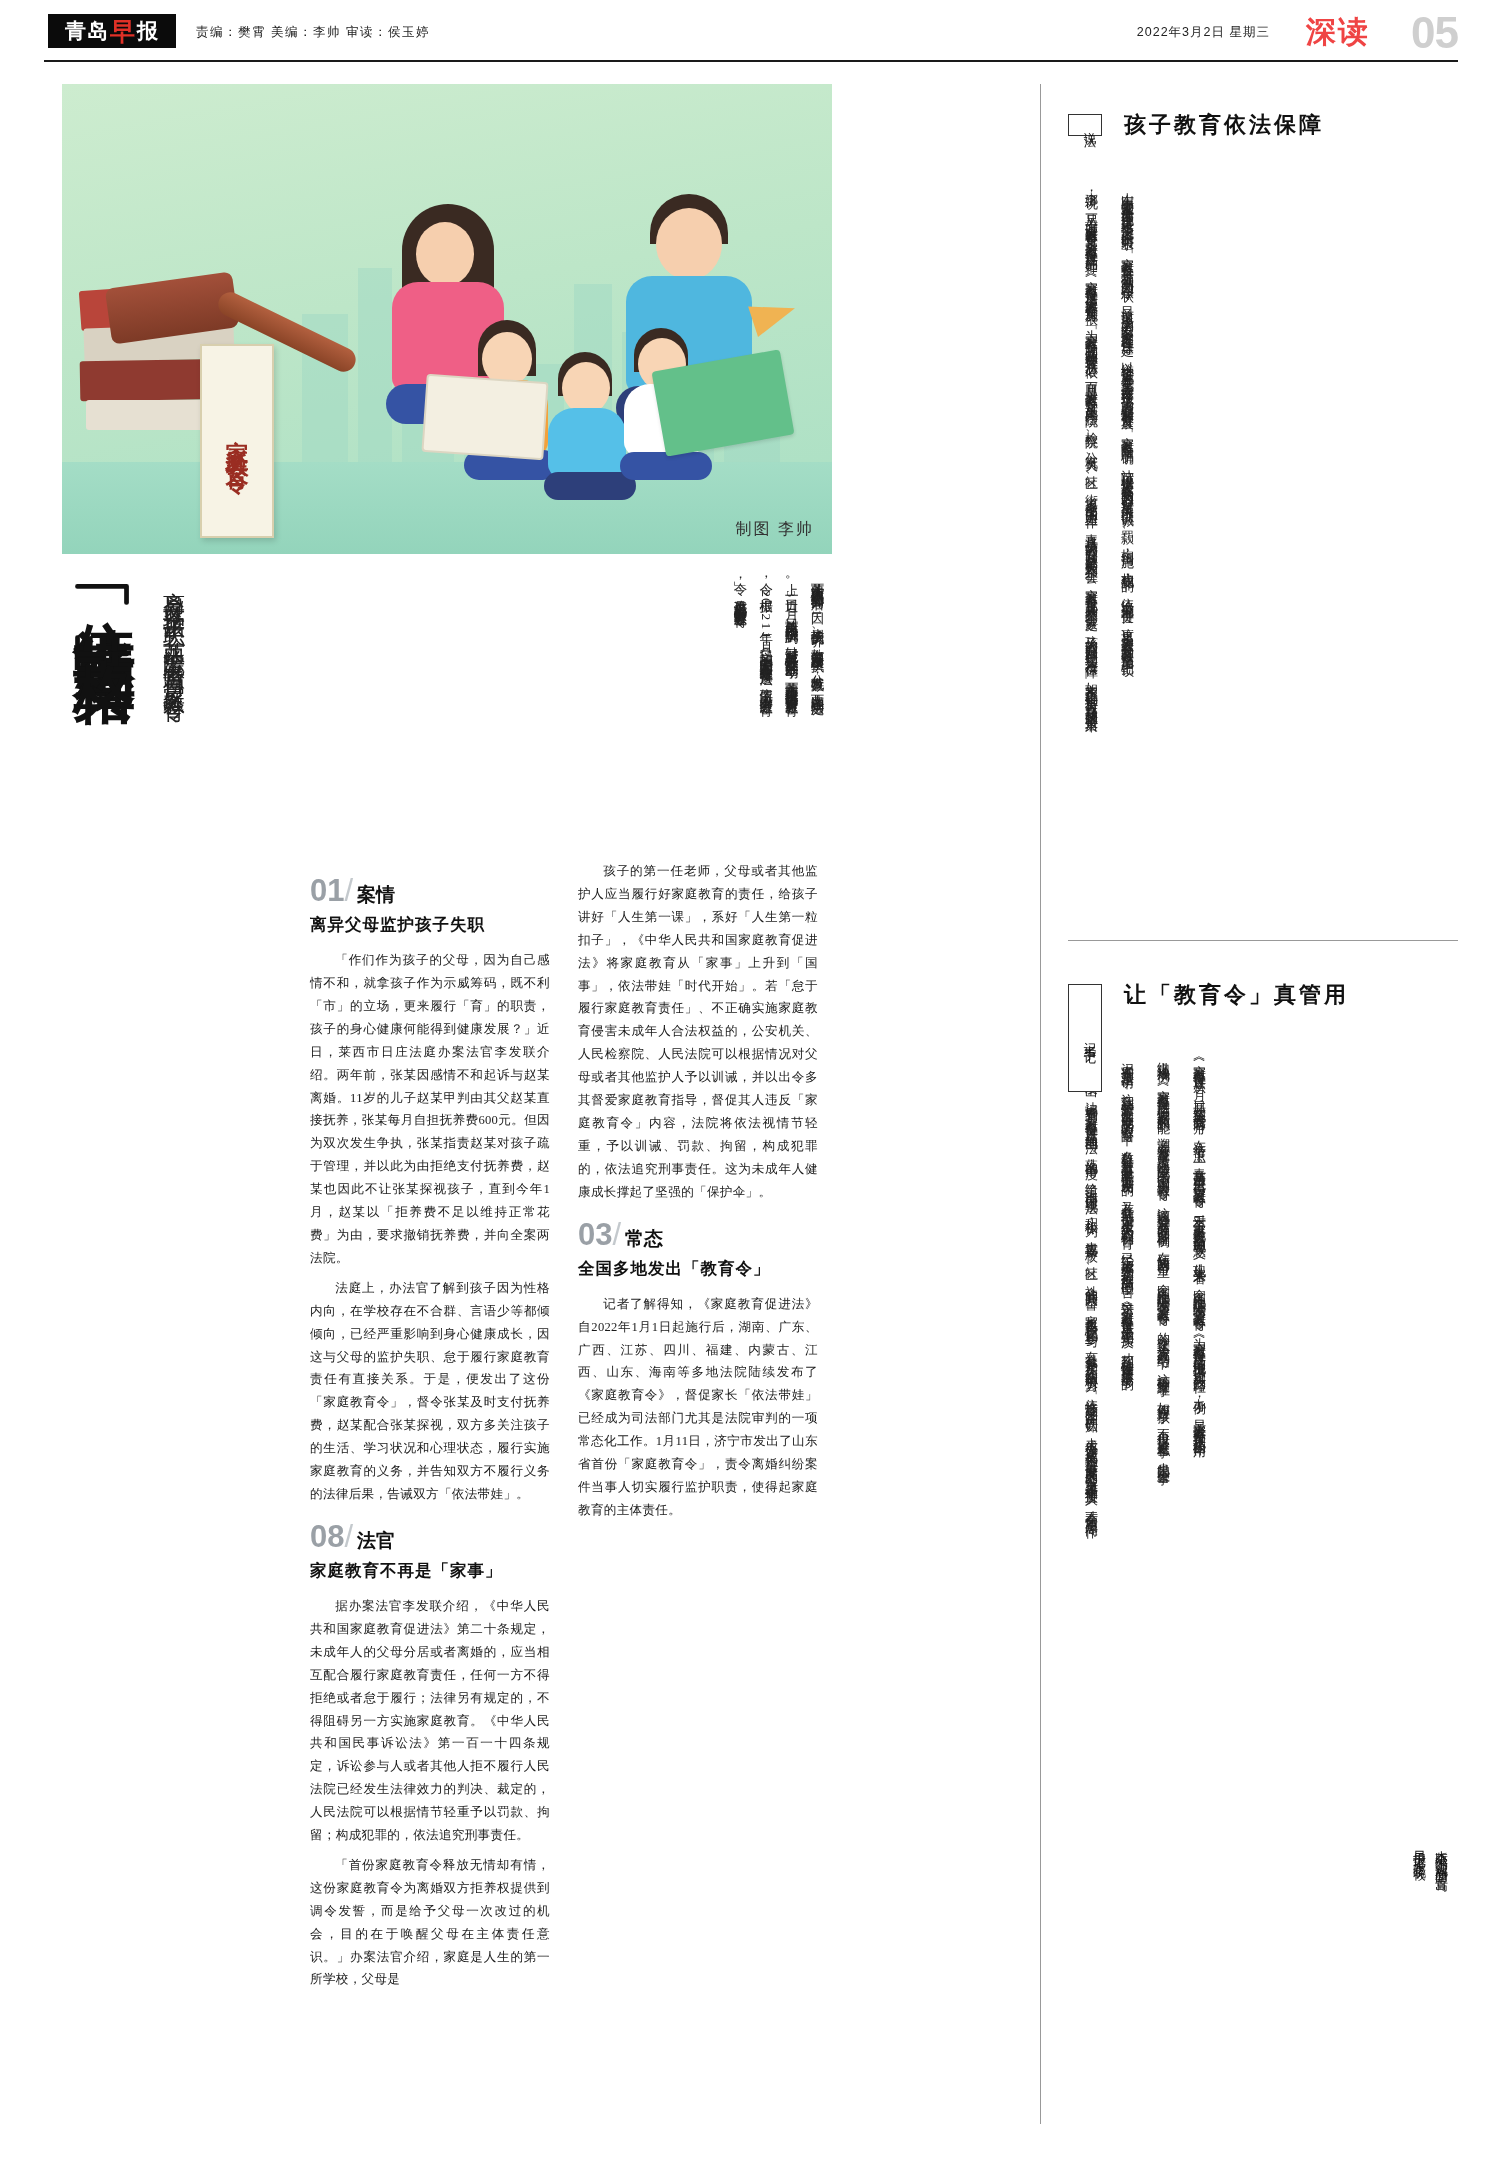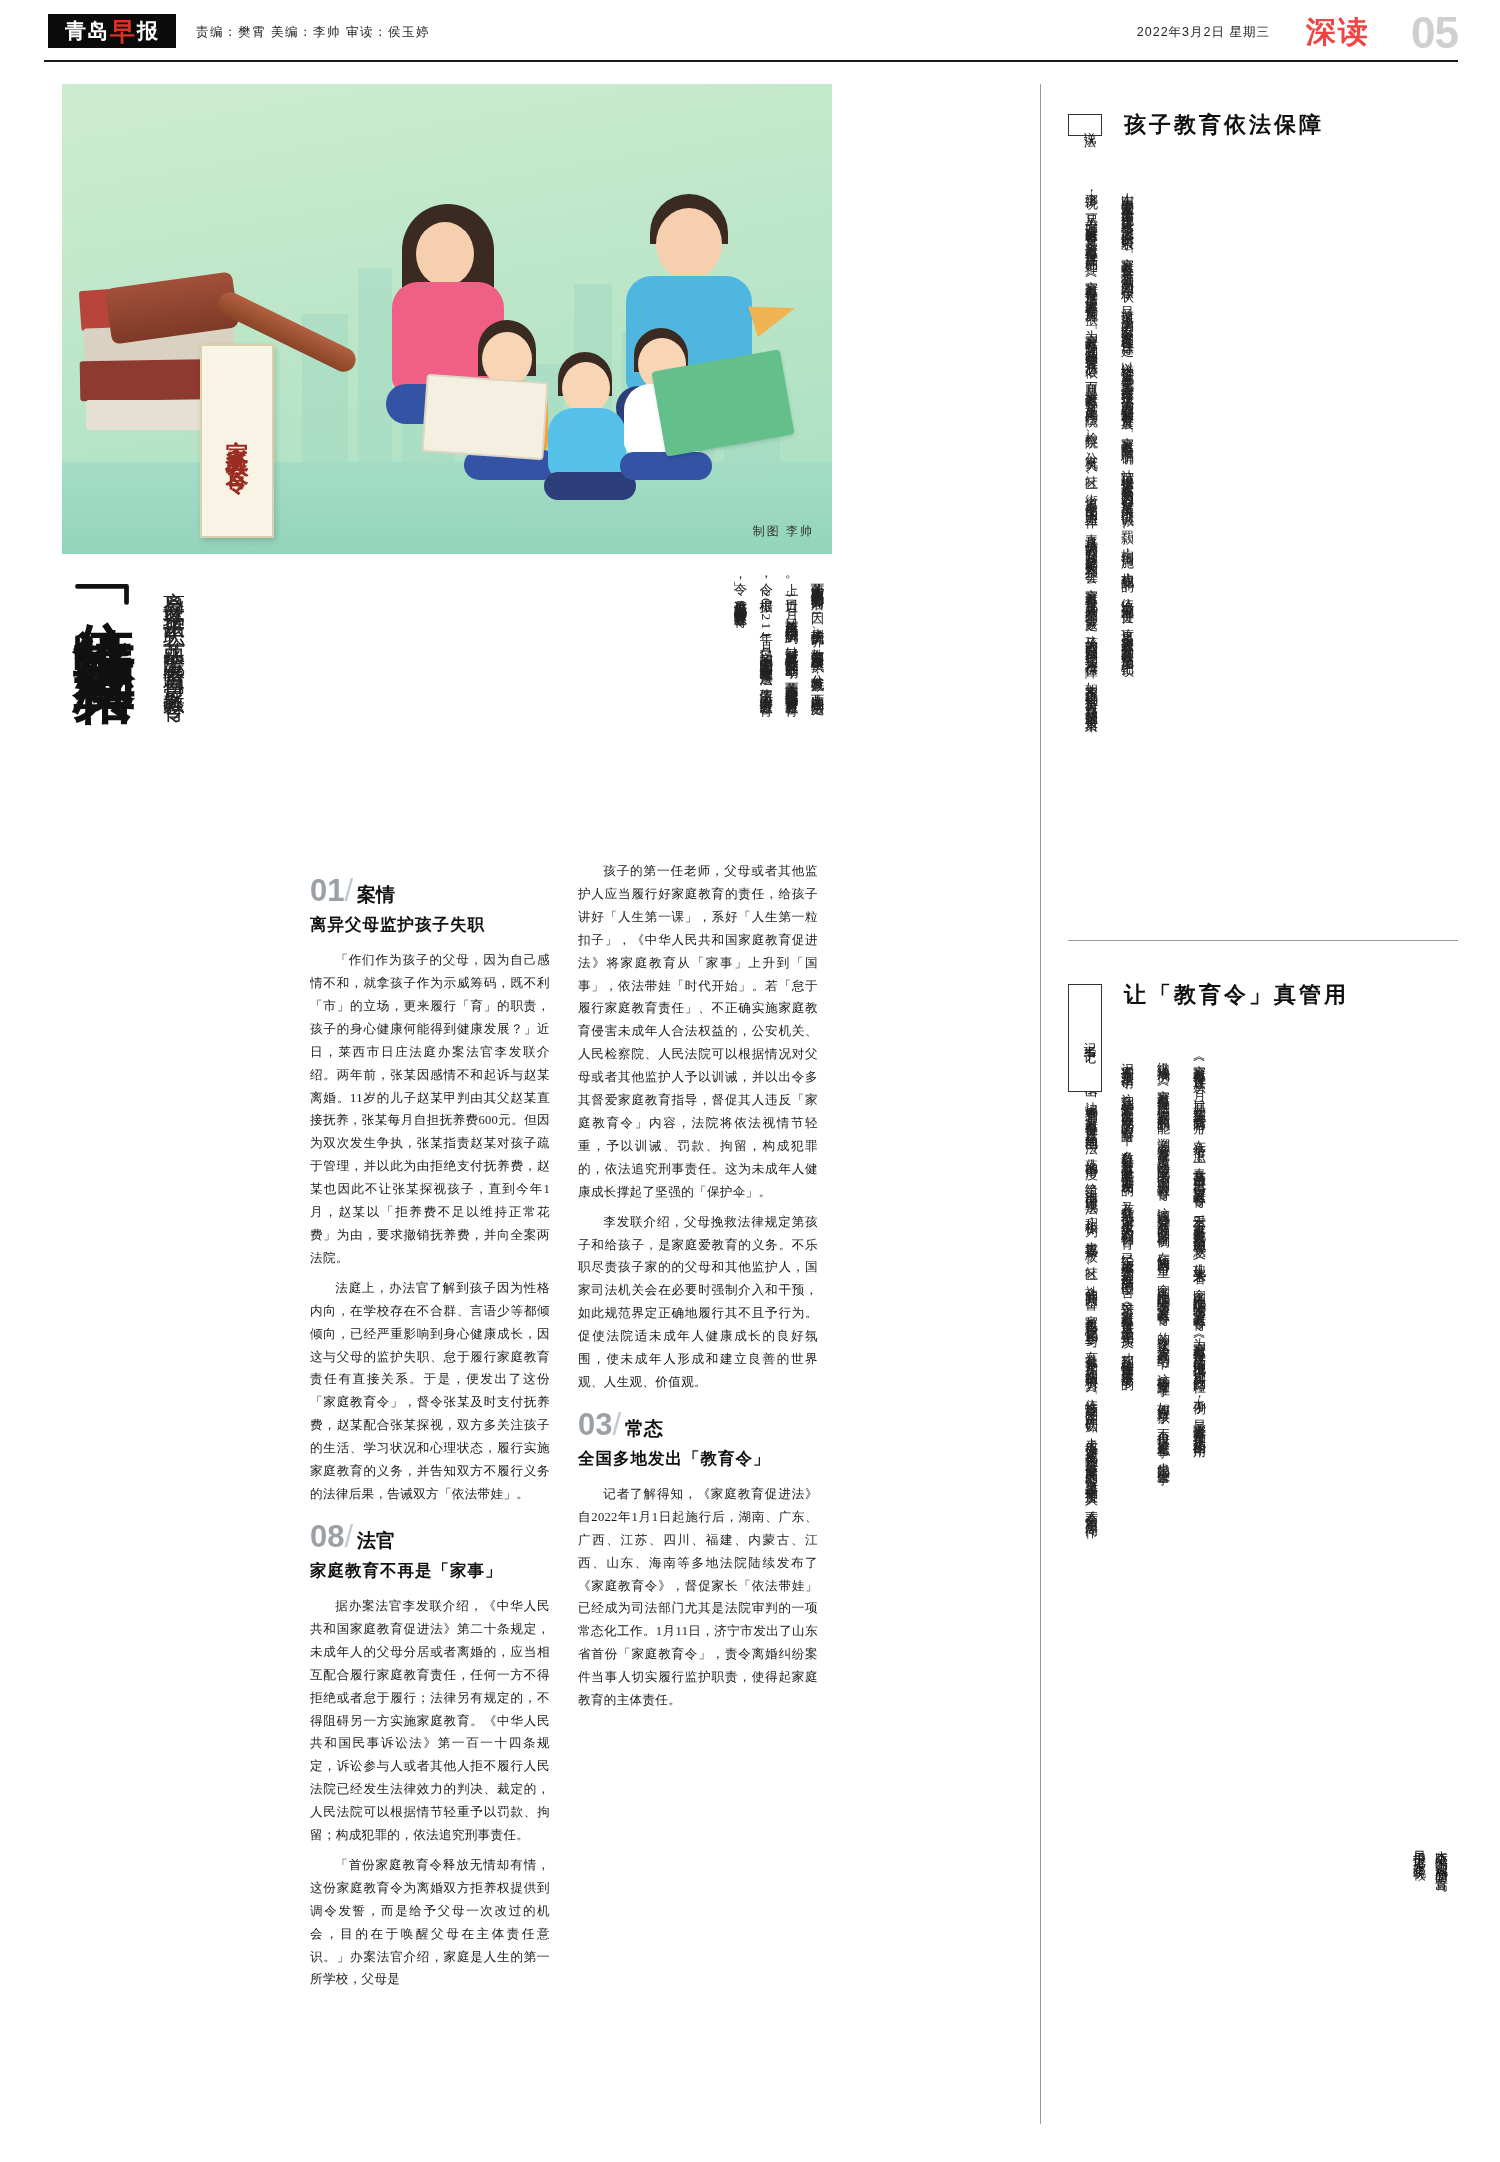--- a/index.html
+++ b/index.html
@@ -103,21 +103,21 @@
   .figure-body{position:absolute;border-radius:26px 26px 14px 14px;}
   .leg{position:absolute;background:#2d3f7a;border-radius:10px;}
   .paper-plane{
     position:absolute;left:690px;top:215px;width:0;height:0;
     border-left:44px solid #f0b352;
     border-top:16px solid transparent;
     border-bottom:16px solid transparent;
     transform:rotate(-18deg);
   }
   .hero-credit{
-    position:absolute;right:18px;bottom:14px;font-size:12px;color:#333;
+    position:absolute;right:18px;bottom:14px;font-size:16px;color:#333;
     font-family:"Liberation Sans", sans-serif;letter-spacing:2px;
   }
 
   
   .headline-area{
     position:absolute;left:62px;top:566px;width:770px;height:160px;
   }
   .headline-main{
     position:absolute;left:10px;top:0;
     writing-mode:vertical-rl;
@@ -309,21 +309,20 @@
     <div class="secnum">
       <span>08</span><span class="slash">/</span><span class="sw">法官</span>
     </div>
     <div class="sectitle">家庭教育不再是「家事」</div>
     <p>据办案法官李发联介绍，《中华人民共和国家庭教育促进法》第二十条规定，未成年人的父母分居或者离婚的，应当相互配合履行家庭教育责任，任何一方不得拒绝或者怠于履行；法律另有规定的，不得阻碍另一方实施家庭教育。《中华人民共和国民事诉讼法》第一百一十四条规定，诉讼参与人或者其他人拒不履行人民法院已经发生法律效力的判决、裁定的，人民法院可以根据情节轻重予以罚款、拘留；构成犯罪的，依法追究刑事责任。</p>
     <p>「首份家庭教育令释放无情却有情，这份家庭教育令为离婚双方拒养权提供到调令发誓，而是给予父母一次改过的机会，目的在于唤醒父母在主体责任意识。」办案法官介绍，家庭是人生的第一所学校，父母是</p>
   </div>
 
   <div class="col" style="left:578px;top:860px;width:240px;height:1260px;">
     <p>孩子的第一任老师，父母或者其他监护人应当履行好家庭教育的责任，给孩子讲好「人生第一课」，系好「人生第一粒扣子」，《中华人民共和国家庭教育促进法》将家庭教育从「家事」上升到「国事」，依法带娃「时代开始」。若「怠于履行家庭教育责任」、不正确实施家庭教育侵害未成年人合法权益的，公安机关、人民检察院、人民法院可以根据情况对父母或者其他监护人予以训诫，并以出令多其督爱家庭教育指导，督促其人违反「家庭教育令」内容，法院将依法视情节轻重，予以训诫、罚款、拘留，构成犯罪的，依法追究刑事责任。这为未成年人健康成长撑起了坚强的「保护伞」。</p>
-    <p>李发联介绍，父母挽救法律规定第孩子和给孩子，是家庭爱教育的义务。不乐职尽责孩子家的的父母和其他监护人，国家司法机关会在必要时强制介入和干预，如此规范界定正确地履行其不且予行为。促使法院适未成年人健康成长的良好氛围，使未成年人形成和建立良善的世界观、人生观、价值观。</p>
 
     <div class="secnum">
       <span>03</span><span class="slash">/</span><span class="sw">常态</span>
     </div>
     <div class="sectitle">全国多地发出「教育令」</div>
     <p>记者了解得知，《家庭教育促进法》自2022年1月1日起施行后，湖南、广东、广西、江苏、四川、福建、内蒙古、江西、山东、海南等多地法院陆续发布了《家庭教育令》，督促家长「依法带娃」已经成为司法部门尤其是法院审判的一项常态化工作。1月11日，济宁市发出了山东省首份「家庭教育令」，责令离婚纠纷案件当事人切实履行监护职责，使得起家庭教育的主体责任。</p>
   </div>
 
   <div class="rail" style="top:110px;height:800px;">
     <div class="rail-tag" style="left:0;top:4px;">说法</div>

